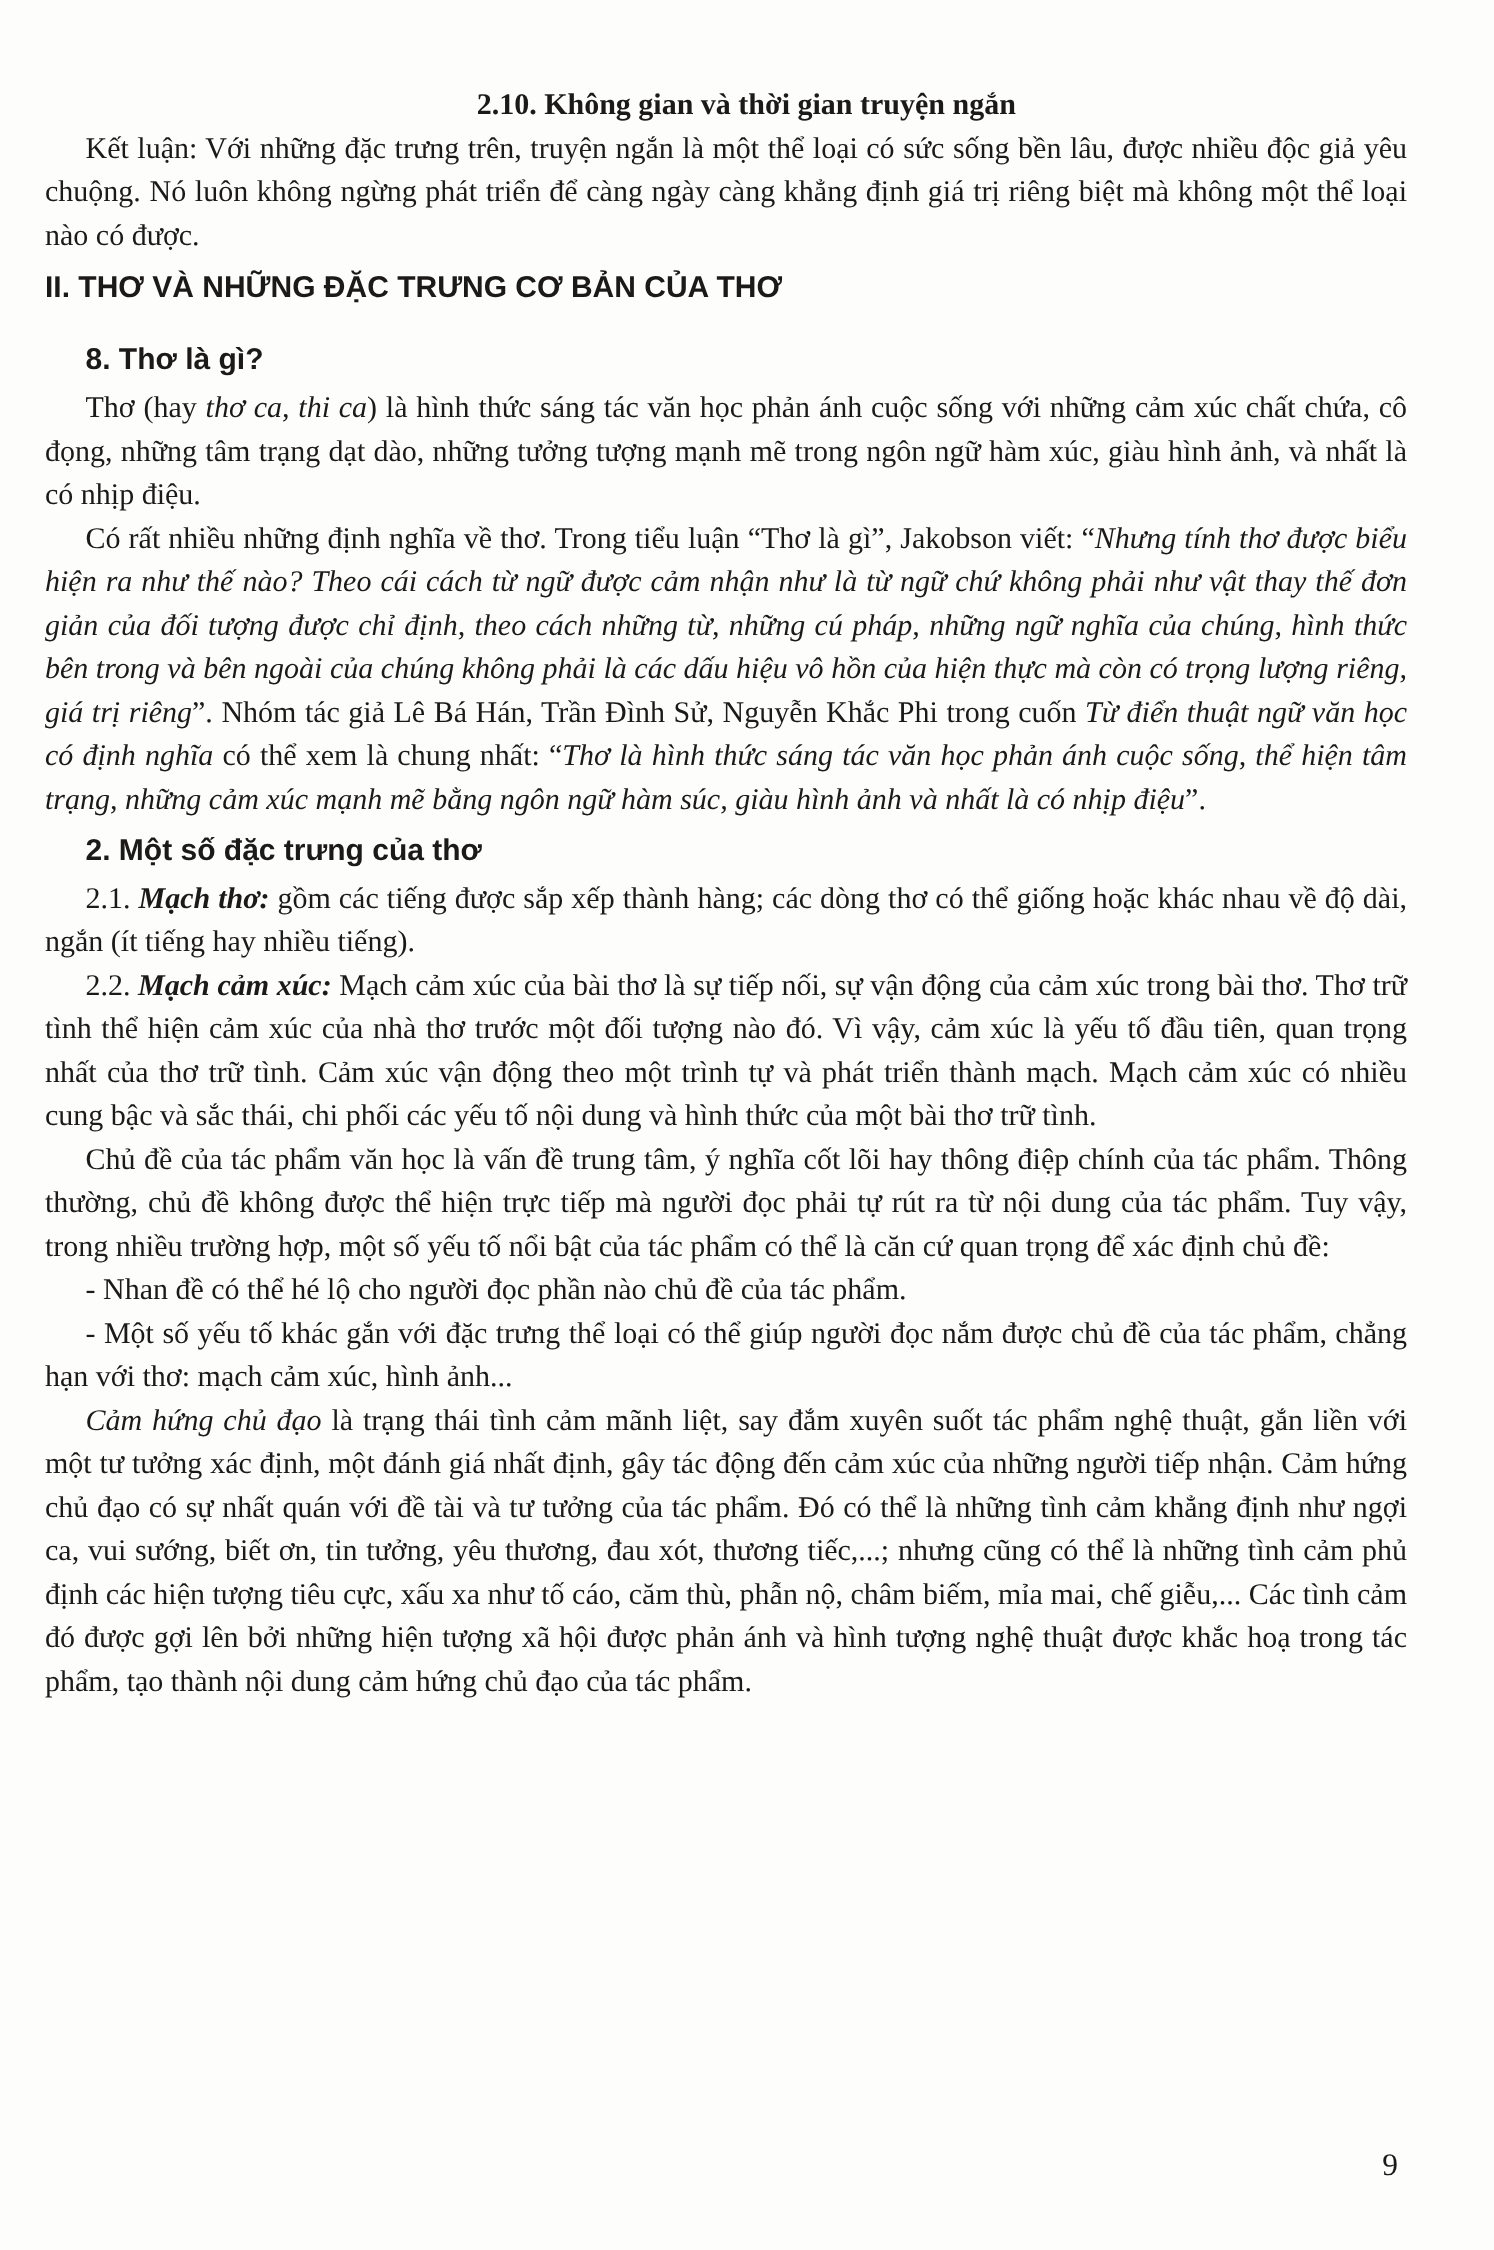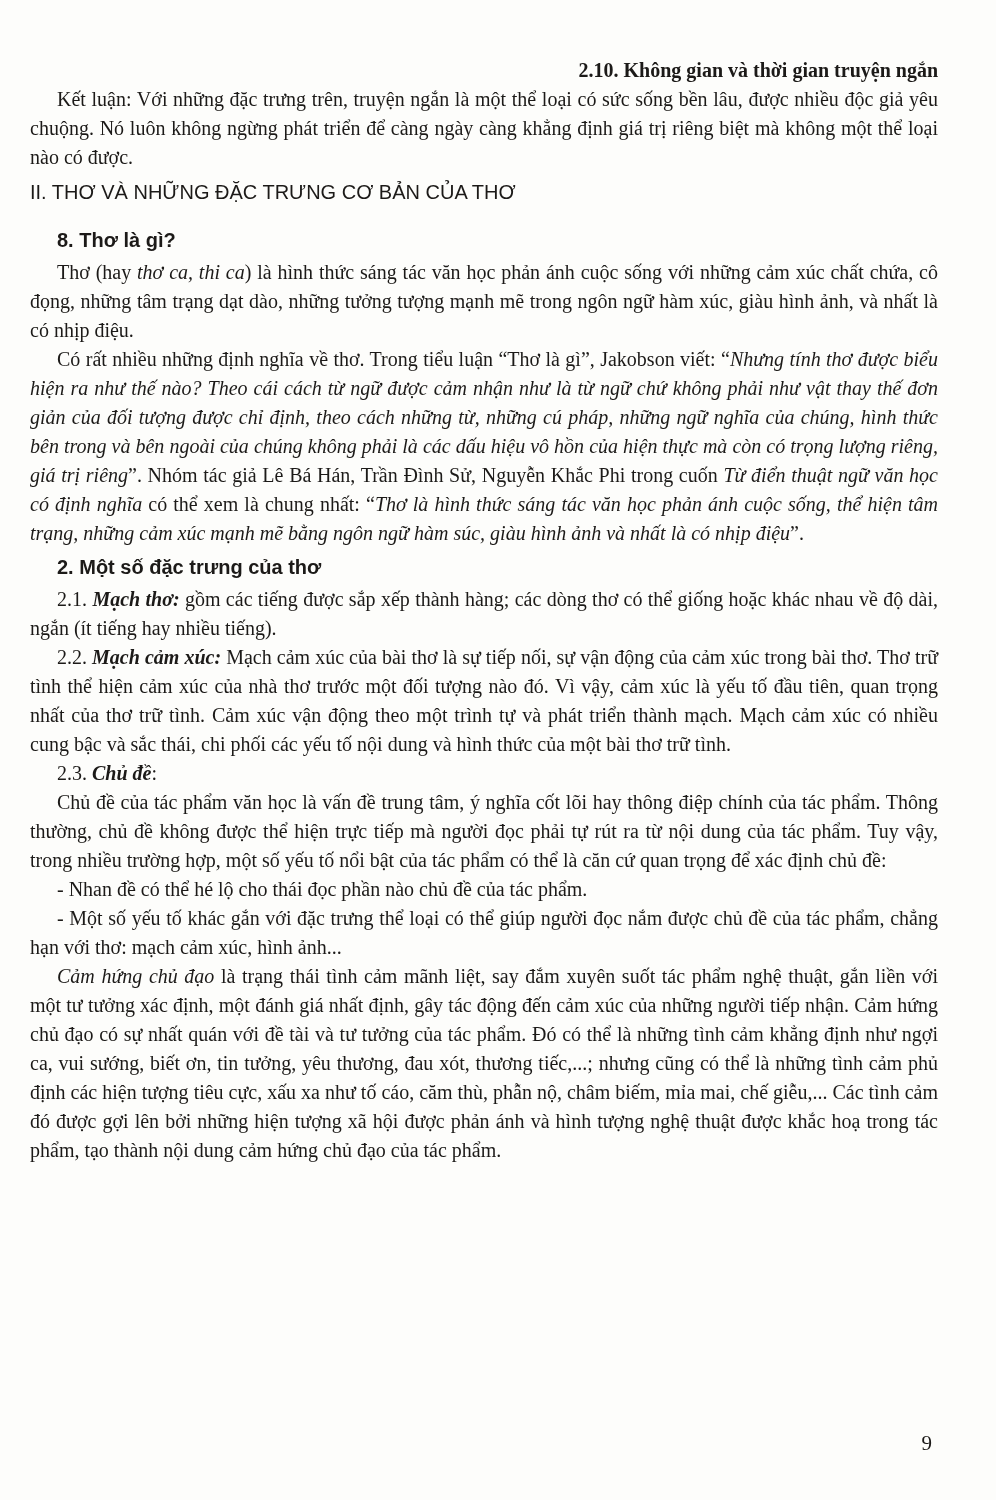--- a/index.html
+++ b/index.html
@@ -29,27 +29,27 @@
   .para {
     margin: 0;
     text-indent: 27px;
   }
   .h-serif {
     margin: 0;
     text-indent: 27px;
     font-weight: bold;
     font-size: 20px;
     line-height: 29px;
-    text-align: right;
+    text-align: center;
   }
   .h-main {
     margin: 6px 0 19px 0;
     text-indent: 0;
     font-family: "Liberation Sans", sans-serif;
-    font-weight: normal;
+    font-weight: bold;
     font-size: 20px;
     line-height: 29px;
     text-align: left;
   }
   .h-sub {
     margin: 5px 0 3px 0;
     text-indent: 27px;
     font-family: "Liberation Sans", sans-serif;
     font-weight: bold;
     font-size: 20px;
@@ -85,25 +85,24 @@
     <p class="para"><span>Thơ (hay </span><span class="i">thơ ca, thi ca</span><span>) là hình thức sáng tác văn học phản ánh cuộc sống với những cảm xúc chất chứa, cô đọng, những tâm trạng dạt dào, những tưởng tượng mạnh mẽ trong ngôn ngữ hàm xúc, giàu hình ảnh, và nhất là có nhịp điệu.</span></p>
 
     <p class="para"><span>Có rất nhiều những định nghĩa về thơ. Trong tiểu luận “Thơ là gì”, Jakobson viết: “</span><span class="i">Nhưng tính thơ được biểu hiện ra như thế nào? Theo cái cách từ ngữ được cảm nhận như là từ ngữ chứ không phải như vật thay thế đơn giản của đối tượng được chỉ định, theo cách những từ, những cú pháp, những ngữ nghĩa của chúng, hình thức bên trong và bên ngoài của chúng không phải là các dấu hiệu vô hồn của hiện thực mà còn có trọng lượng riêng, giá trị riêng</span><span>”. Nhóm tác giả Lê Bá Hán, Trần Đình Sử, Nguyễn Khắc Phi trong cuốn </span><span class="i">Từ điển thuật ngữ văn học có định nghĩa</span><span> có thể xem là chung nhất: “</span><span class="i">Thơ là hình thức sáng tác văn học phản ánh cuộc sống, thể hiện tâm trạng, những cảm xúc mạnh mẽ bằng ngôn ngữ hàm súc, giàu hình ảnh và nhất là có nhịp điệu</span><span>”.</span></p>
 
     <h3 class="h-sub"><span>2. Một số đặc trưng của thơ</span></h3>
 
     <p class="para"><span class="b">2.1. </span><span class="bi">Mạch thơ:</span><span> gồm các tiếng được sắp xếp thành hàng; các dòng thơ có thể giống hoặc khác nhau về độ dài, ngắn (ít tiếng hay nhiều tiếng).</span></p>
 
     <p class="para"><span class="b">2.2. </span><span class="bi">Mạch cảm xúc:</span><span> Mạch cảm xúc của bài thơ là sự tiếp nối, sự vận động của cảm xúc trong bài thơ. Thơ trữ tình thể hiện cảm xúc của nhà thơ trước một đối tượng nào đó. Vì vậy, cảm xúc là yếu tố đầu tiên, quan trọng nhất của thơ trữ tình. Cảm xúc vận động theo một trình tự và phát triển thành mạch. Mạch cảm xúc có nhiều cung bậc và sắc thái, chi phối các yếu tố nội dung và hình thức của một bài thơ trữ tình.</span></p>
 
-    <p class="para"><span class="b">2.3. </span><span class="bi">Chủ đề</span><span>:</span></p>
 
     <p class="para"><span>Chủ đề của tác phẩm văn học là vấn đề trung tâm, ý nghĩa cốt lõi hay thông điệp chính của tác phẩm. Thông thường, chủ đề không được thể hiện trực tiếp mà người đọc phải tự rút ra từ nội dung của tác phẩm. Tuy vậy, trong nhiều trường hợp, một số yếu tố nổi bật của tác phẩm có thể là căn cứ quan trọng để xác định chủ đề:</span></p>
 
-    <p class="para"><span>- Nhan đề có thể hé lộ cho thái đọc phần nào chủ đề của tác phẩm.</span></p>
+    <p class="para"><span>- Nhan đề có thể hé lộ cho người đọc phần nào chủ đề của tác phẩm.</span></p>
 
     <p class="para"><span>- Một số yếu tố khác gắn với đặc trưng thể loại có thể giúp người đọc nắm được chủ đề của tác phẩm, chẳng hạn với thơ: mạch cảm xúc, hình ảnh...</span></p>
 
 
     <p class="para"><span class="i">Cảm hứng chủ đạo</span><span> là trạng thái tình cảm mãnh liệt, say đắm xuyên suốt tác phẩm nghệ thuật, gắn liền với một tư tưởng xác định, một đánh giá nhất định, gây tác động đến cảm xúc của những người tiếp nhận. Cảm hứng chủ đạo có sự nhất quán với đề tài và tư tưởng của tác phẩm. Đó có thể là những tình cảm khẳng định như ngợi ca, vui sướng, biết ơn, tin tưởng, yêu thương, đau xót, thương tiếc,...; nhưng cũng có thể là những tình cảm phủ định các hiện tượng tiêu cực, xấu xa như tố cáo, căm thù, phẫn nộ, châm biếm, mỉa mai, chế giễu,... Các tình cảm đó được gợi lên bởi những hiện tượng xã hội được phản ánh và hình tượng nghệ thuật được khắc hoạ trong tác phẩm, tạo thành nội dung cảm hứng chủ đạo của tác phẩm.</span></p>
 
   </div>
 
   <div class="page-number">9</div>
 </div>

